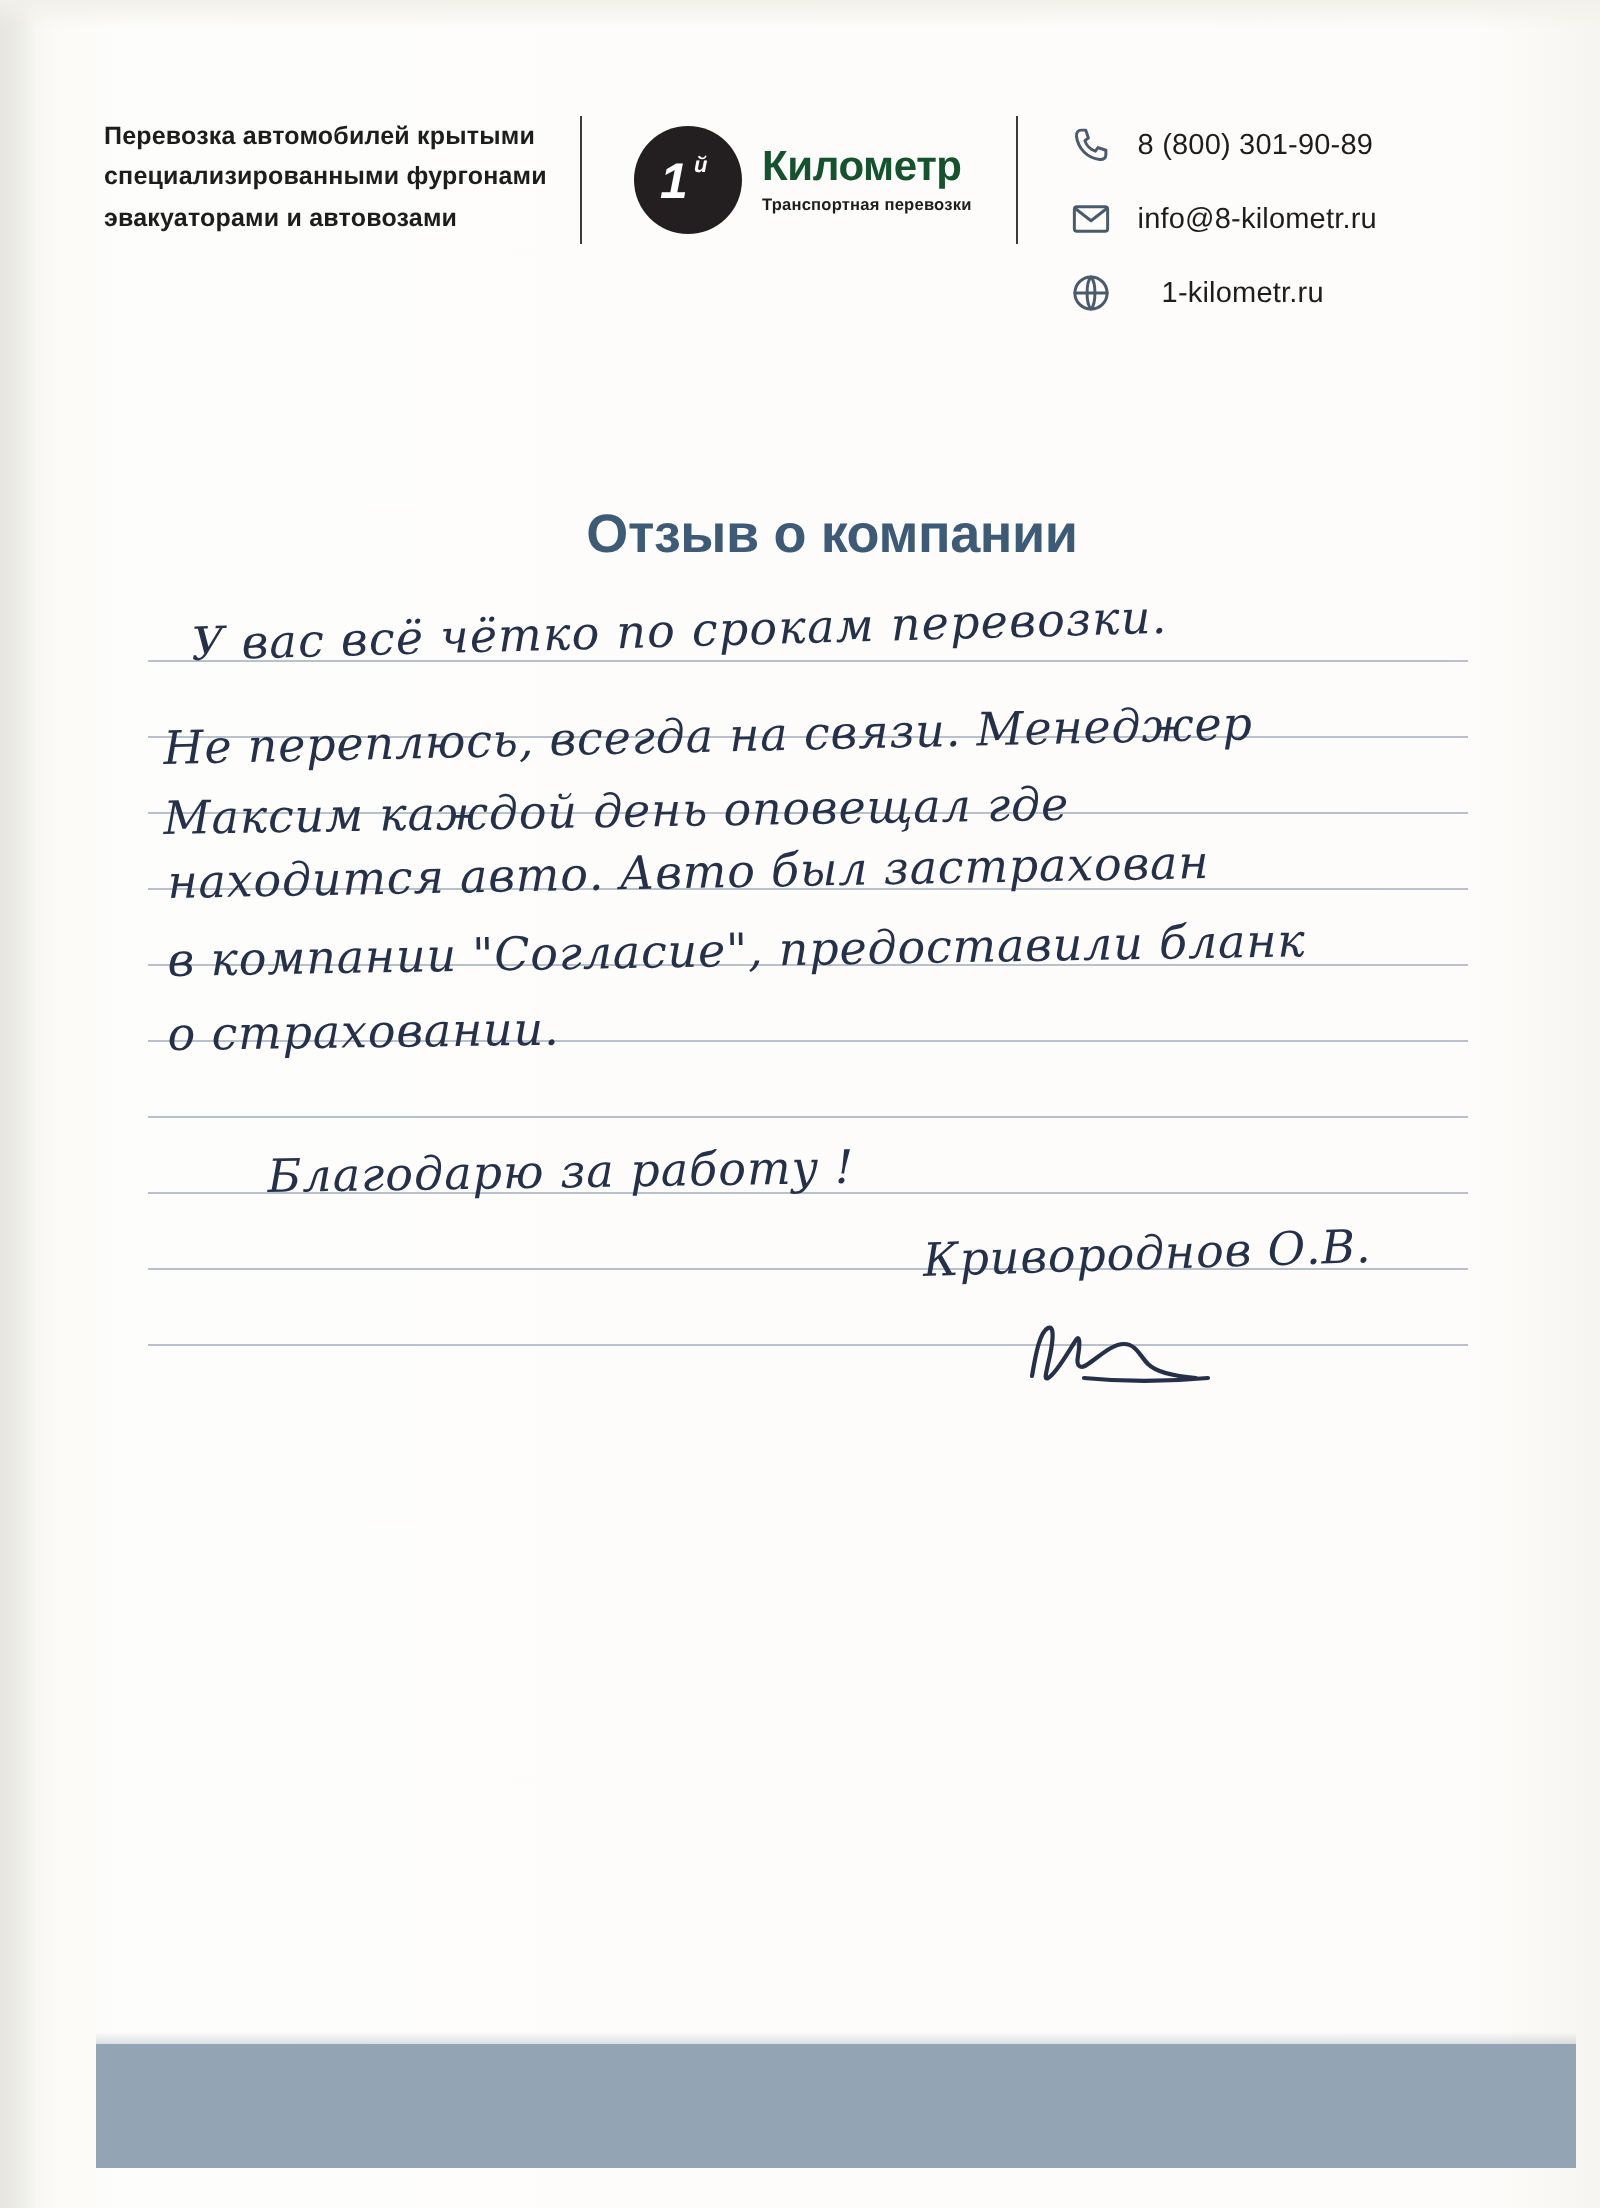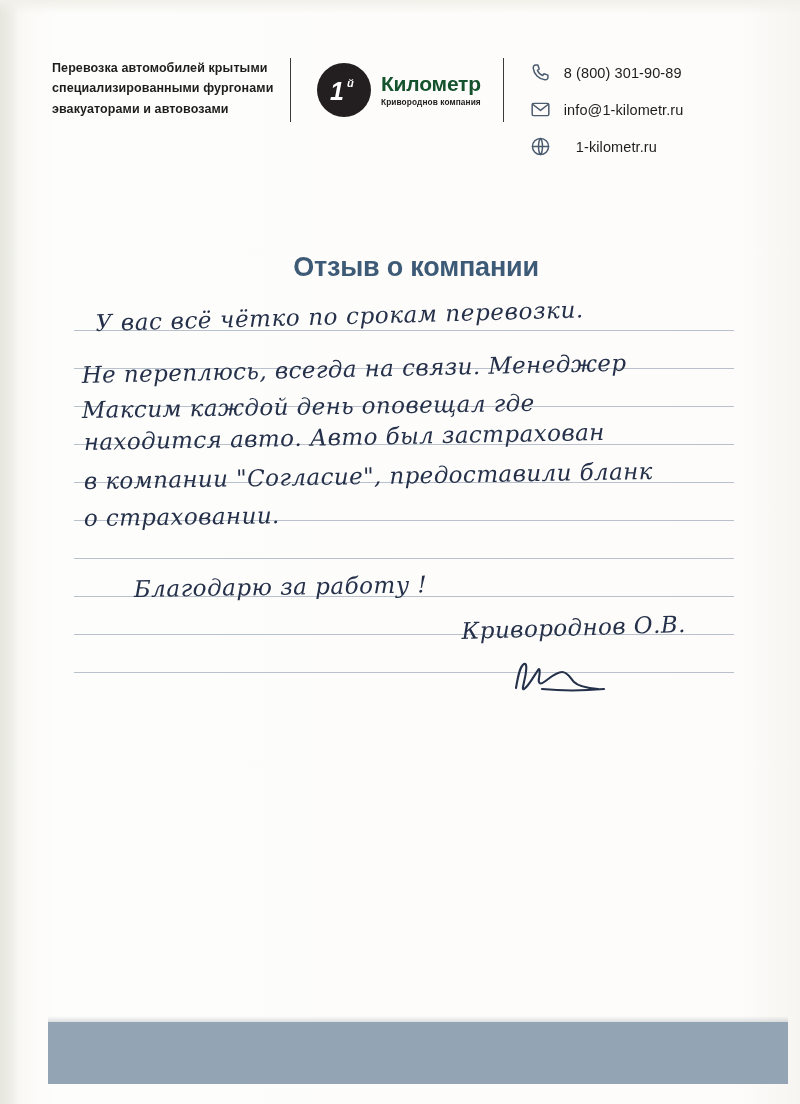--- a/index.html
+++ b/index.html
@@ -230,42 +230,42 @@
   <div class="header">
     <div class="tagline">Перевозка автомобилей крытыми специализированными фургонами эвакуаторами и автовозами</div>
 
     <div class="logo-block">
       <div class="logo-badge">
         <span class="num">1</span>
         <span class="suffix">й</span>
       </div>
       <div class="logo-text">
         <div class="logo-name">Километр</div>
-        <div class="logo-sub">Кривороднов компания</div>
+        <div class="logo-sub">Транспортная перевозки</div>
       </div>
     </div>
 
     <div class="contacts">
       <div class="contact-row">
         <span class="contact-icon">
           <svg width="21" height="21" viewBox="0 0 24 24" fill="none" stroke="currentColor" stroke-width="1.7" stroke-linecap="round" stroke-linejoin="round">
             <path d="M6.5 3.5 L9 3.5 L10.5 8 L8.5 9.5 C9.5 12.5 11.5 14.5 14.5 15.5 L16 13.5 L20.5 15 L20.5 17.5 C20.5 19.5 19 20.5 17 20.3 C10 19.5 4.5 14 3.7 7 C3.5 5 4.5 3.5 6.5 3.5 Z"></path>
           </svg>
         </span>
         <span class="contact-text">8 (800) 301-90-89</span>
       </div>
 
       <div class="contact-row">
         <span class="contact-icon">
           <svg width="21" height="21" viewBox="0 0 24 24" fill="none" stroke="currentColor" stroke-width="1.7" stroke-linecap="round" stroke-linejoin="round">
             <rect x="2.5" y="5" width="19" height="14" rx="1.5"></rect>
             <path d="M3 6 L12 13 L21 6"></path>
           </svg>
         </span>
-        <span class="contact-text">info@1-kilometr.ru</span>
+        <span class="contact-text">info@8-kilometr.ru</span>
       </div>
 
       <div class="contact-row">
         <span class="contact-icon">
           <svg width="21" height="21" viewBox="0 0 24 24" fill="none" stroke="currentColor" stroke-width="1.7" stroke-linecap="round" stroke-linejoin="round">
             <circle cx="12" cy="12" r="9.2"></circle>
             <path d="M2.8 12 H21.2"></path>
             <path d="M12 2.8 C15 6 15 18 12 21.2 C9 18 9 6 12 2.8 Z"></path>
           </svg>
         </span>

